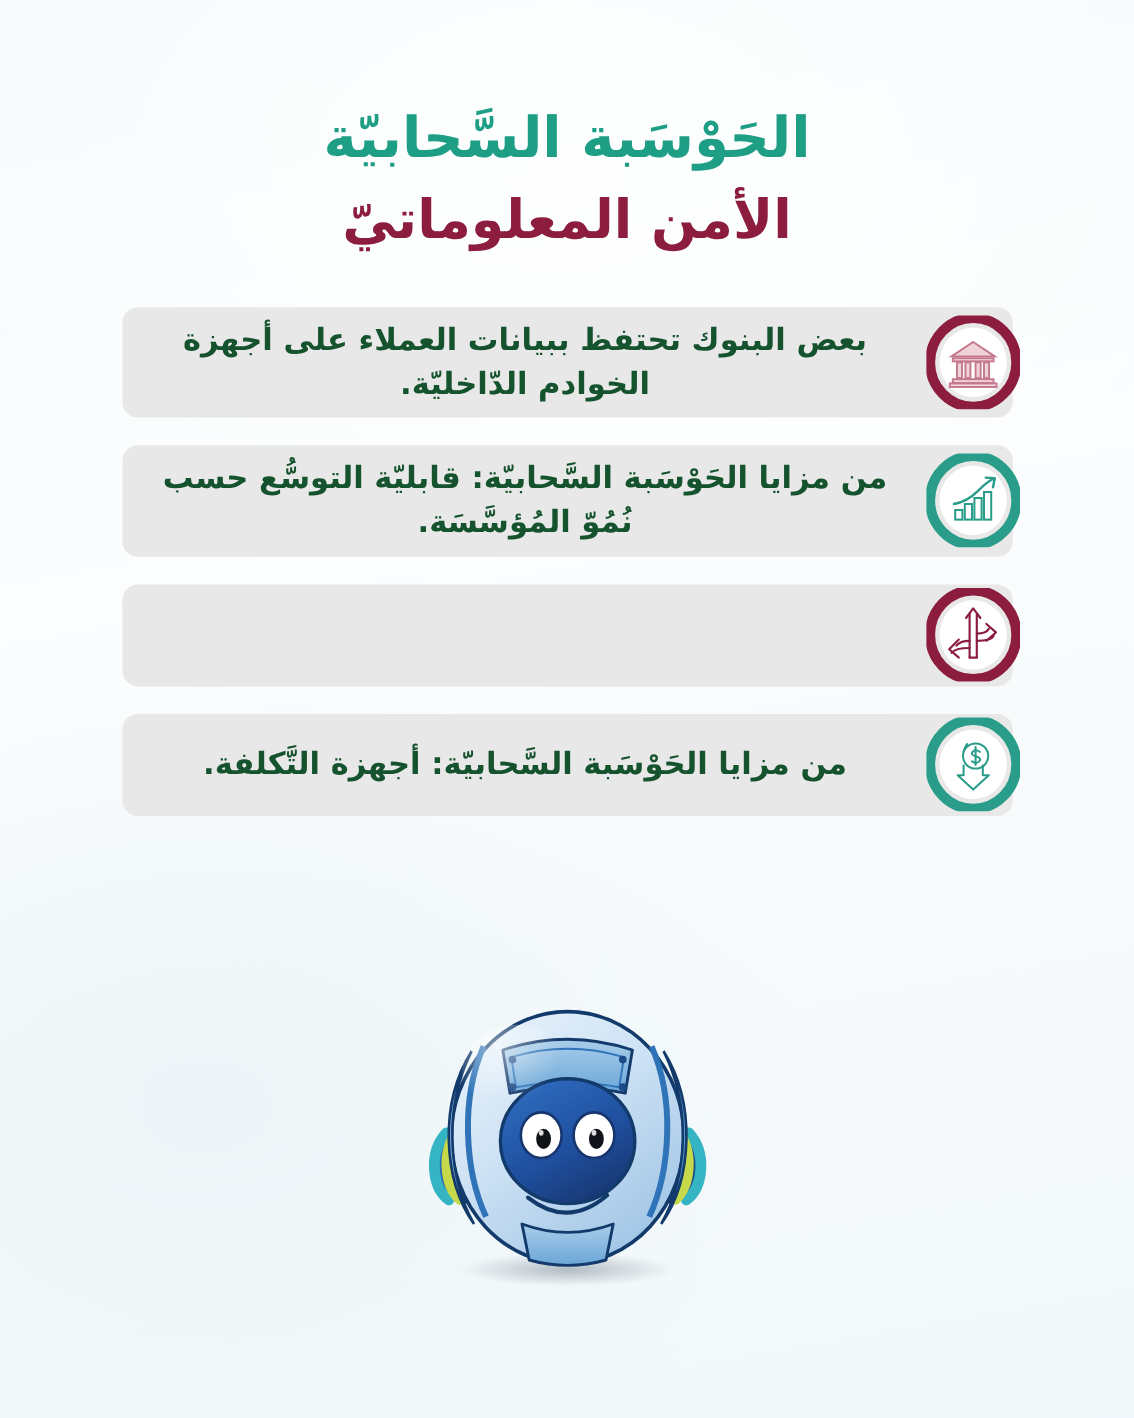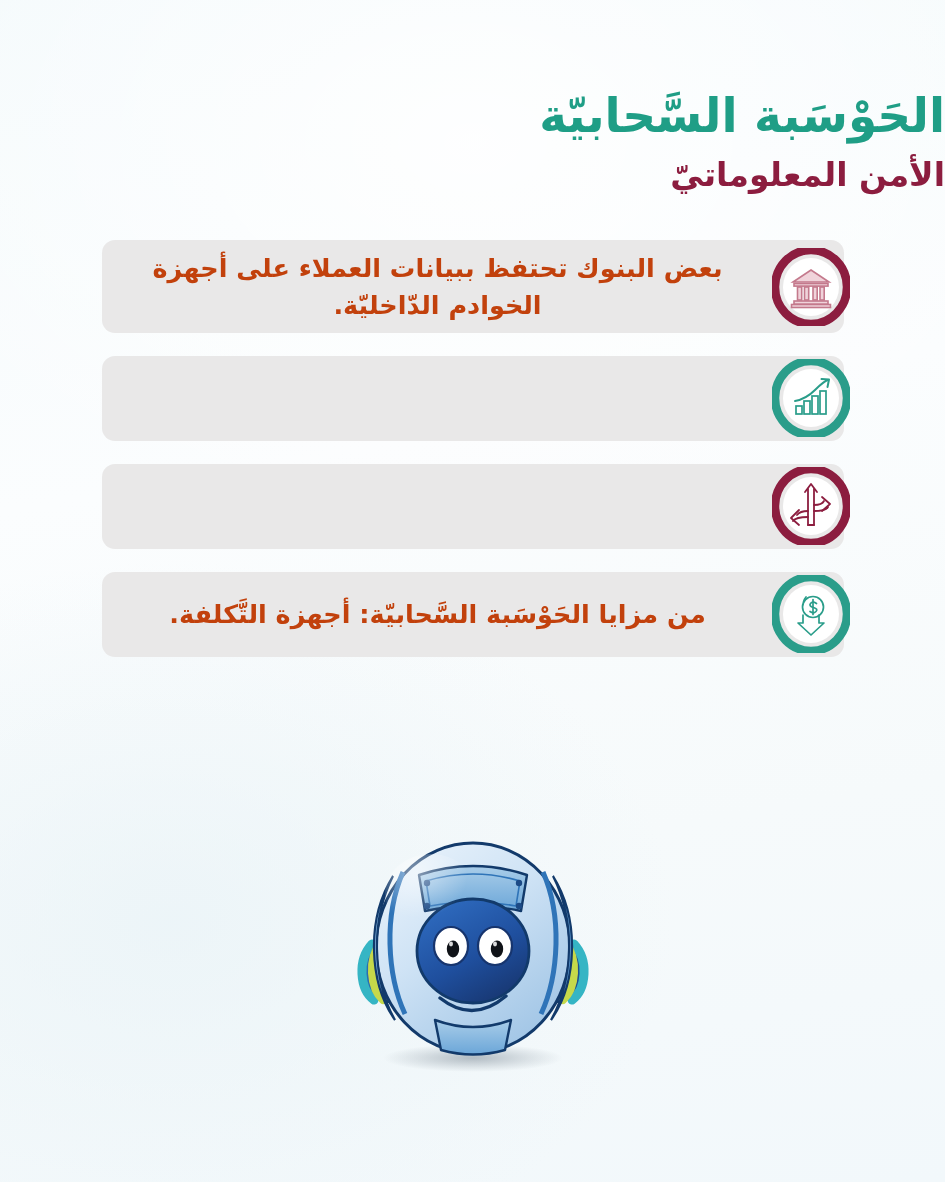--- a/index.html
+++ b/index.html
@@ -46,28 +46,27 @@
   .title-block {
     padding-top: 86px;
     text-align: center;
   }
   .title-line {
     margin: 0;
     line-height: 1.28;
     font-weight: 700;
     letter-spacing: 0;
     direction: rtl;
-    text-align: right;
   }
   .title-line-1 {
     font-size: 47px;
     color: #1f9e86;
   }
   .title-line-2 {
-    font-size: 33px;
+    font-size: 45px;
     color: #8c1d3f;
     margin-top: 8px;
   }
 
   
   .cards {
     margin-top: 44px;
     padding: 0 0 0 0;
   }
   .card {
@@ -83,21 +82,21 @@
     flex-direction: row;
     align-items: center;
     justify-content: flex-start;
     box-sizing: border-box;
     padding: 10px 96px 10px 26px;
   }
   .card-text {
     flex: 1;
     text-align: center;
     direction: rtl;
-    color: #c2410c;
+    color: #14532d;
     font-size: 25.5px;
     line-height: 1.42;
     font-weight: 600;
   }
   .card-icon {
     position: absolute;
     top: 50%;
     right: -6px;
     transform: translateY(-50%);
     width: 78px;
@@ -216,20 +215,21 @@
             <rect x="41" y="39" width="4.2" height="13"></rect>
             <rect x="48" y="39" width="4.2" height="13"></rect>
             <rect x="22" y="53" width="34" height="3.2"></rect>
             <rect x="19.5" y="56.5" width="39" height="3"></rect>
           </g>
         </svg>
       </div>
     </div>
 
     <div class="card">
+      <div class="card-text">من مزايا الحَوْسَبة السَّحابيّة: قابليّة التوسُّع حسب نُمُوّ المُؤسَّسَة.</div>
       <div class="card-icon">
         <svg width="78" height="78" viewBox="0 0 78 78" aria-hidden="true">
           <ellipse cx="39" cy="39" rx="36" ry="37" fill="none" stroke="#2a9d8a" stroke-width="8.5"></ellipse>
           <ellipse cx="39" cy="39" rx="28" ry="29" fill="#ffffff"></ellipse>
           <g stroke="#2a9d8a" stroke-width="1.7" fill="none" stroke-linecap="round">
             <rect x="24" y="47" width="6" height="8"></rect>
             <rect x="32" y="42" width="6" height="13"></rect>
             <rect x="40" y="37" width="6" height="18"></rect>
             <rect x="48" y="32" width="6" height="23"></rect>
             <path d="M23 42 Q34 40 43 31 T56 21" stroke-width="2"></path>

